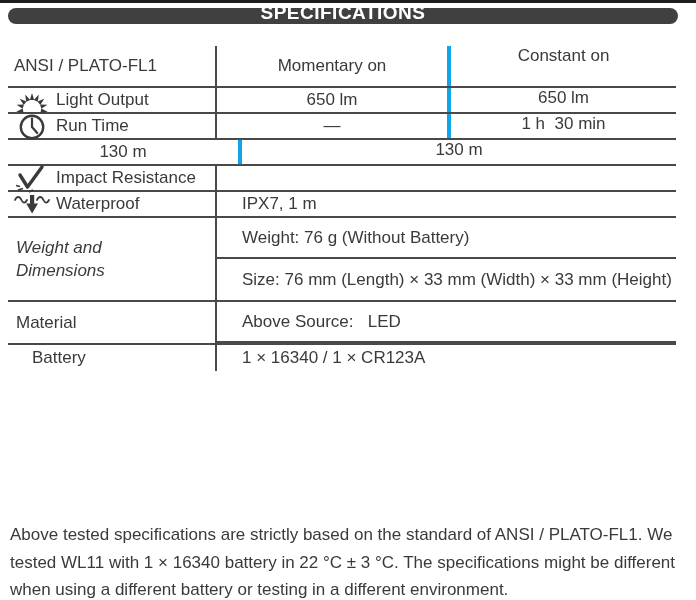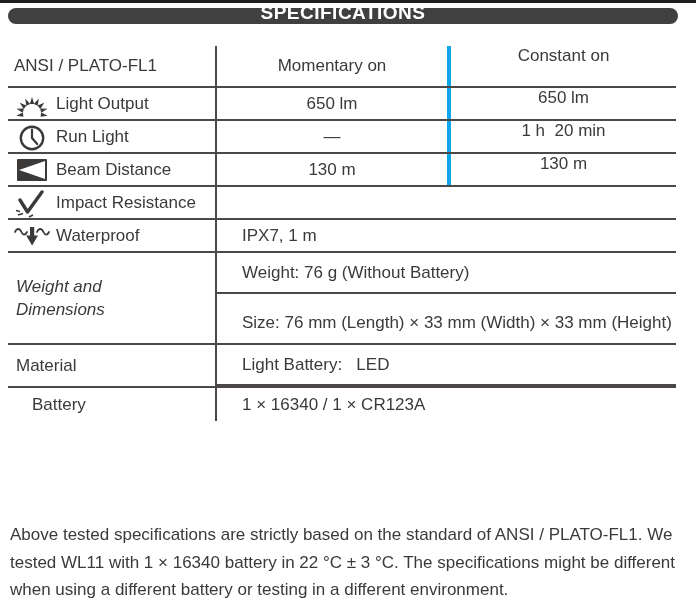--- a/index.html
+++ b/index.html
@@ -37,35 +37,35 @@
     padding: 0 4px 0 4px;
   }
   .cell-label .label-text { max-width: 150px; line-height: 1.38; white-space: normal; }
   .cell-label.no-icon { padding-left: 6px; }
   .icon-box {
     width: 40px; flex: 0 0 40px; height: 40px;
     display: flex; align-items: center; justify-content: center;
     margin-right: 4px;
   }
   .h42 { height: 42px; }
-  .h41 { height: 33px; }
+  .h41 { height: 26px; }
   .cell-mid {
     width: 230px; flex: 0 0 230px;
     display: flex; align-items: center; justify-content: center;
   }
   .cell-right {
     flex: 1;
     border-left: 4px solid #0ea5e9;
     display: flex; align-items: flex-start; justify-content: center;
   }
   .cell-span {
     flex: 1; display: flex; align-items: center;
     padding-left: 25px;
   }
-  .sub-stack { flex: 1; display: flex; flex-direction: column; gap: 8px; }
+  .sub-stack { flex: 1; display: flex; flex-direction: column; }
   .sub-row {
     height: 41px; display: flex; align-items: center; padding-left: 25px;
   }
   .sub-row.first { border-bottom: 2px solid #4c4847; }
   .val { white-space: pre-wrap; }
   .footer {
     position: absolute; left: 10px; top: 521px; width: 678px;
     font-size: 17px; line-height: 27.5px; color: #3c3a39;
   }
   svg .ink { fill: #3c3a39; }
@@ -123,40 +123,31 @@
 
   <div class="row h41">
     <div class="cell-label">
       <span class="icon-box">
         <svg width="36" height="36" viewBox="0 0 36 36">
           <circle cx="18" cy="19" r="11.2" class="stroke-ink" stroke-width="2.4"></circle>
           <line x1="18" y1="19" x2="18" y2="10.5" class="stroke-ink" stroke-width="2.2" stroke-linecap="round"></line>
           <line x1="18" y1="19" x2="23.2" y2="25" class="stroke-ink" stroke-width="2.2" stroke-linecap="round"></line>
         </svg>
       </span>
-      <span class="label-text">Run Light</span>
+      <span class="label-text">Run Time</span>
     </div>
     <div class="cell-mid">
       <span class="val">—</span>
     </div>
     <div class="cell-right">
-      <span class="val">1 h  20 min</span>
-    </div>
-  </div>
-
-  <div class="row h41">
-    <div class="cell-label">
-      <span class="icon-box">
-        <svg width="36" height="34" viewBox="0 0 36 34">
-          <rect x="3" y="6" width="30" height="22" rx="1" class="ink"></rect>
-          <polygon points="5,17 31,8 31,26" fill="#ffffff"></polygon>
-        </svg>
-      </span>
-      <span class="label-text">Beam Distance</span>
-    </div>
+      <span class="val">1 h  30 min</span>
+    </div>
+  </div>
+
+  <div class="row h41">
     <div class="cell-mid">
       <span class="val">130 m</span>
     </div>
     <div class="cell-right">
       <span class="val">130 m</span>
     </div>
   </div>
 
   <div class="row h41">
     <div class="cell-label">
@@ -202,21 +193,21 @@
       </div>
     </div>
   </div>
 
   <div class="row">
     <div class="cell-label">
       <span class="label-text" style="margin-left:4px;">Material</span>
     </div>
     <div class="sub-stack">
       <div class="sub-row first">
-        <span class="val">Light Battery:   LED</span>
+        <span class="val">Above Source:   LED</span>
       </div>
     </div>
   </div>
 
   <div class="row h41 no-bottom">
     <div class="cell-label">
       <span class="label-text" style="margin-left:20px;">Battery</span>
     </div>
     <div class="cell-span">
       <span class="val">1 × 16340 / 1 × CR123A</span>

